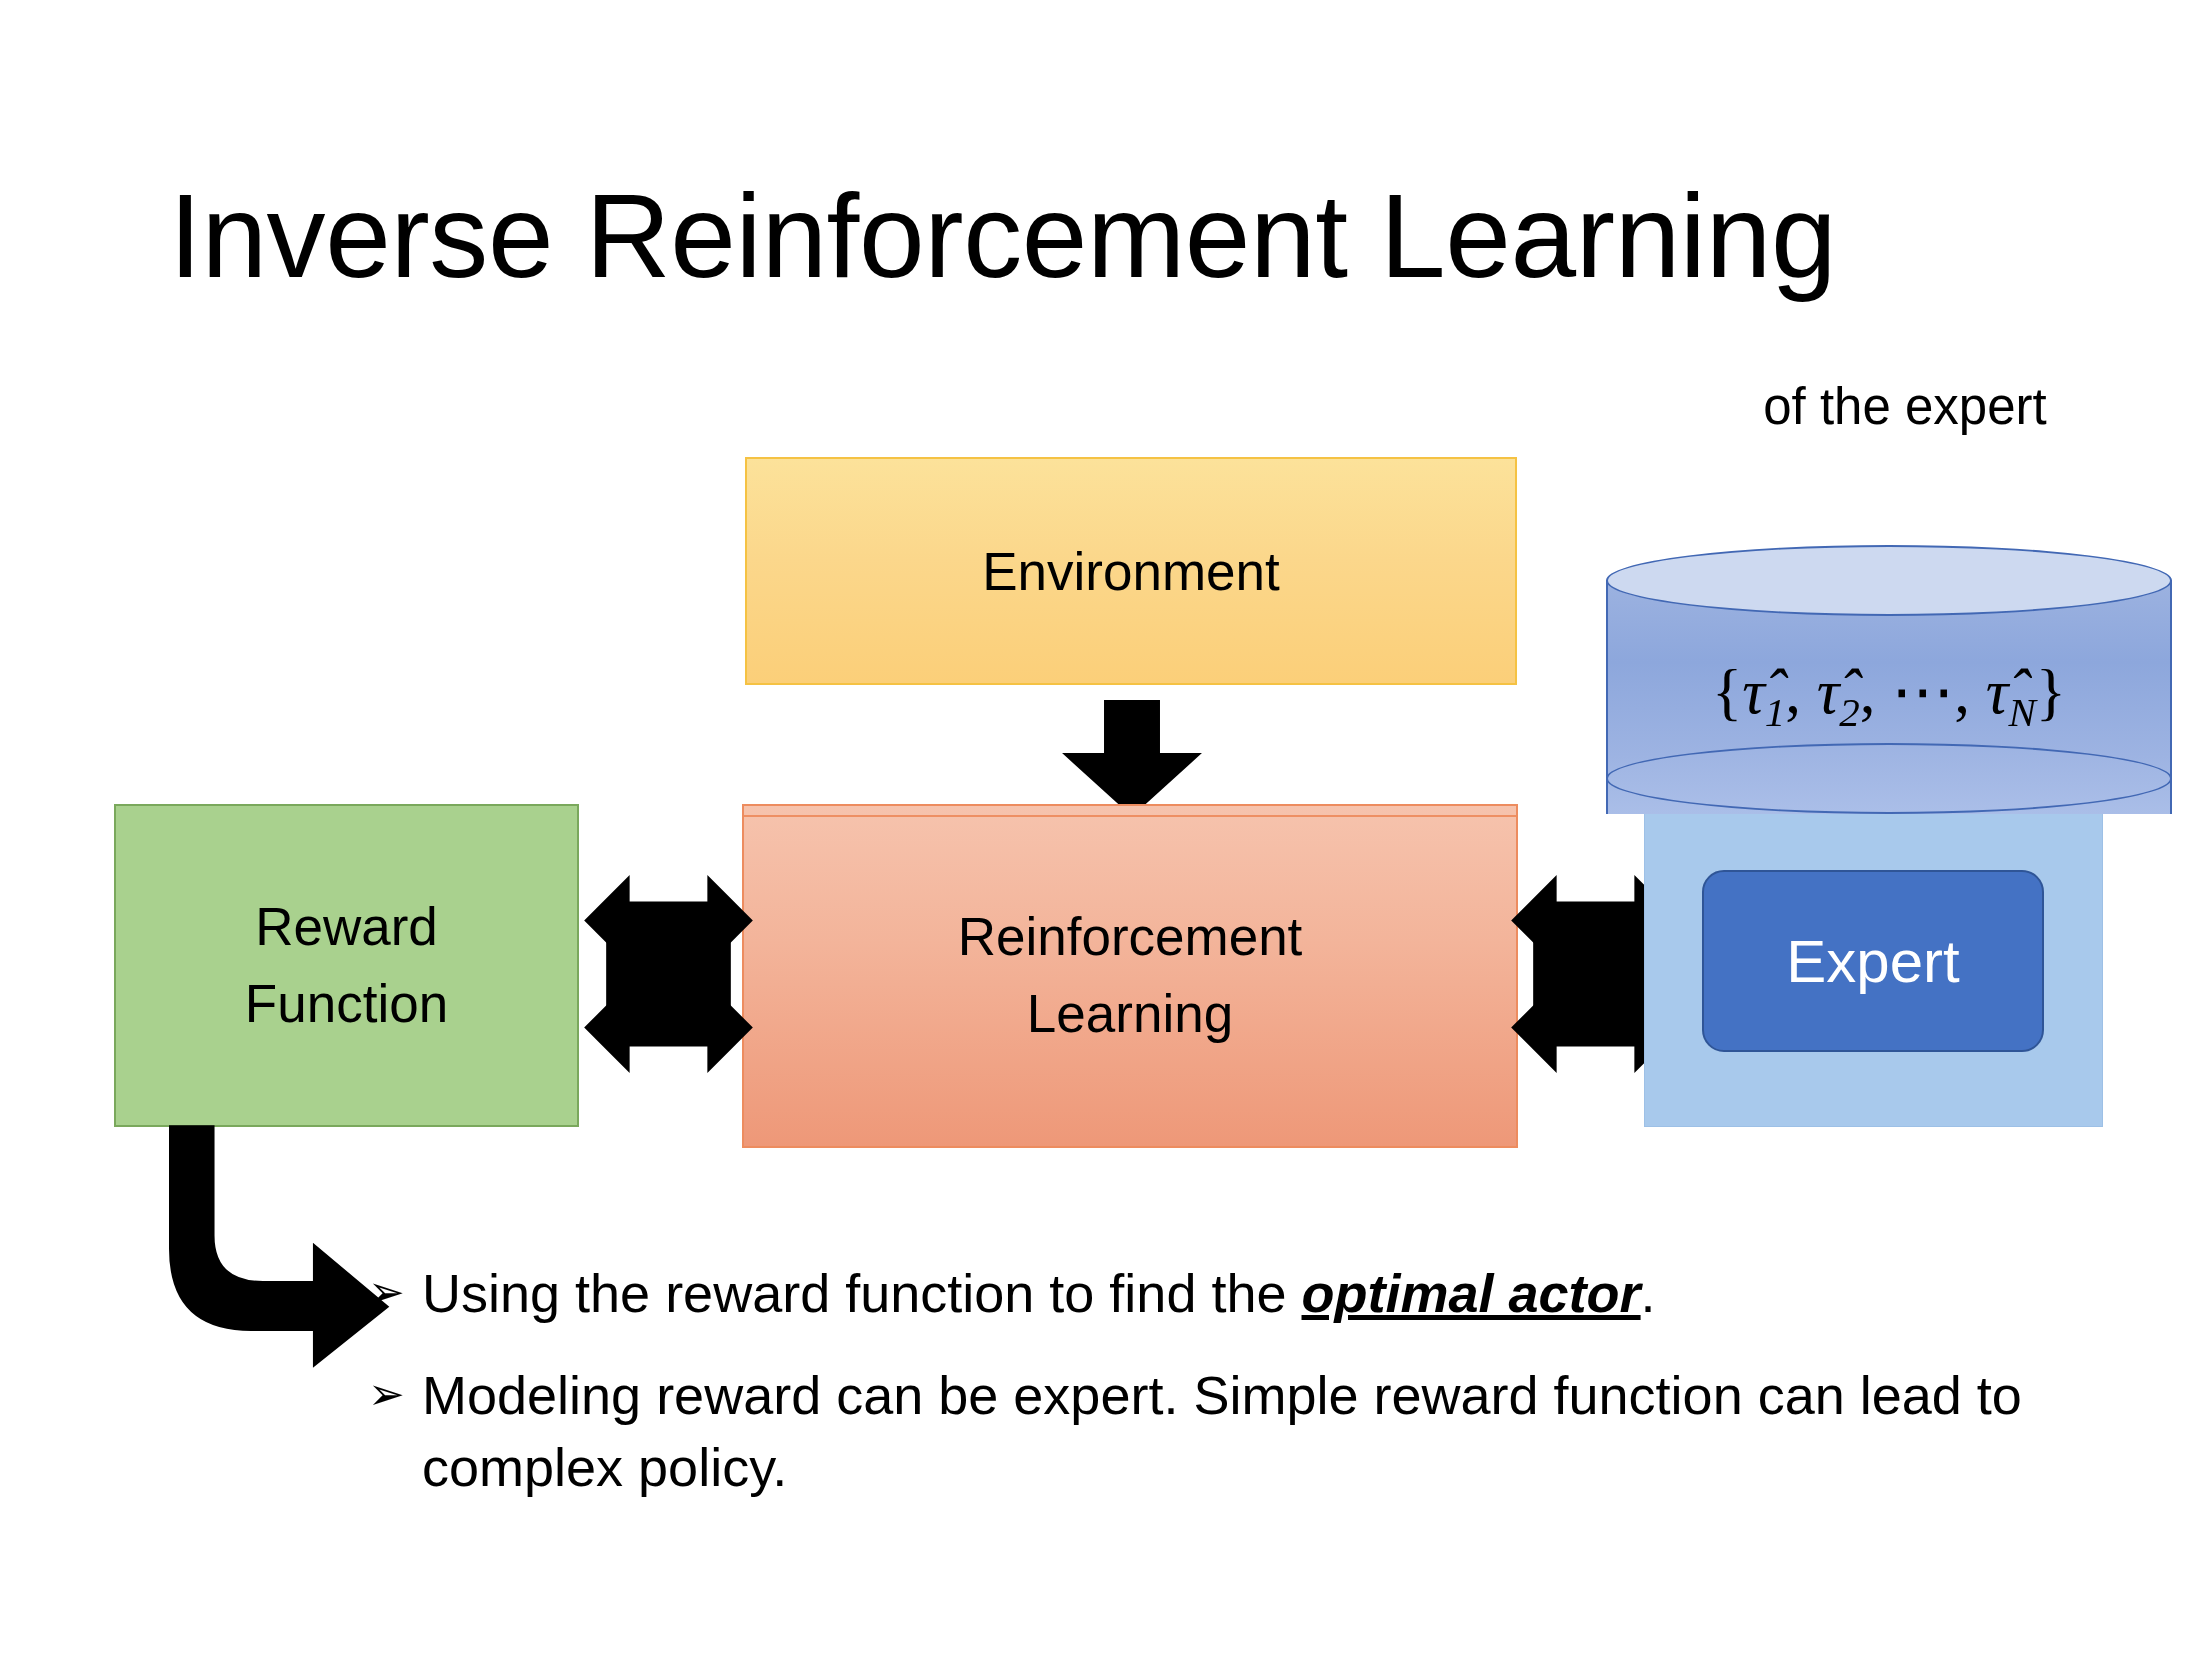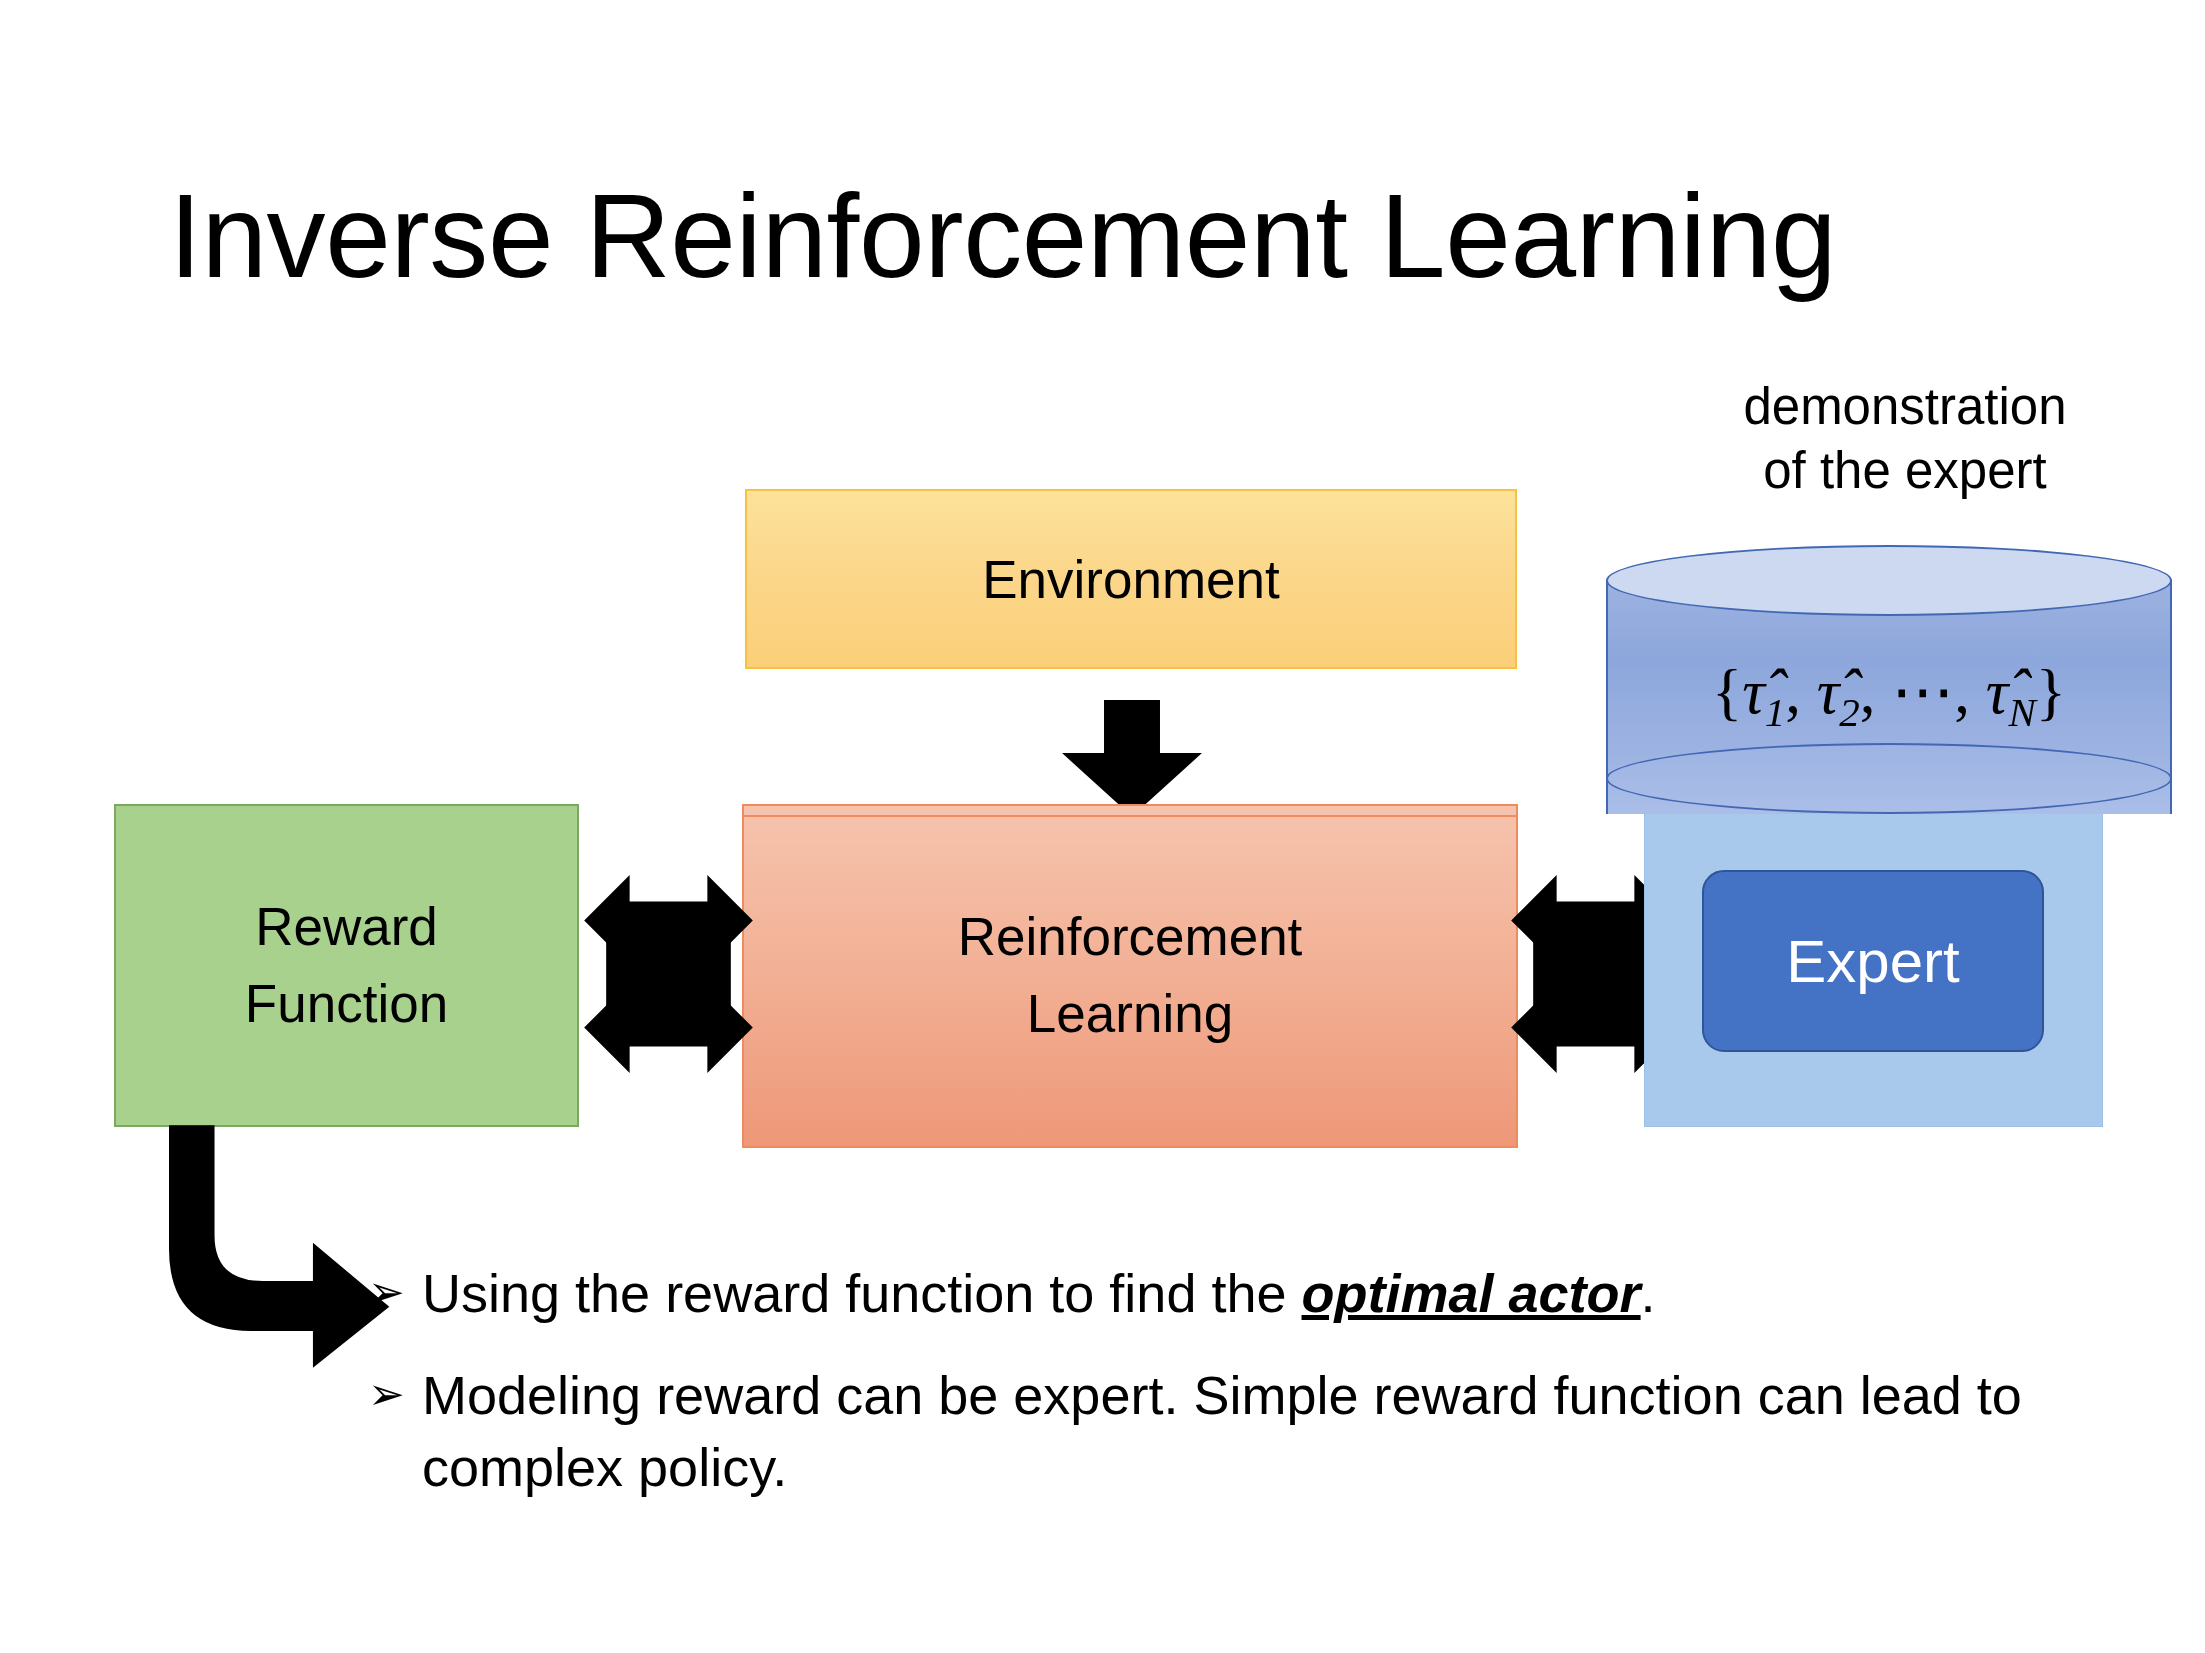--- a/index.html
+++ b/index.html
@@ -37,23 +37,23 @@
     box-sizing: border-box;
     display: flex;
     align-items: center;
     justify-content: center;
     text-align: center;
     color: #000000;
   }
 
   #env-box {
     left: 745px;
-    top: 489px;
+    top: 457px;
     width: 772px;
-    height: 180px;
+    height: 228px;
     background: linear-gradient(180deg, #fce29a 0%, #fbd78b 45%, #fbcf79 100%);
     border: 2.2px solid #f5c243;
     font-size: 53px;
   }
 
   #rl-box {
     left: 742px;
     top: 804px;
     width: 776px;
     height: 344px;
@@ -265,21 +265,20 @@
     <polygon points="0,62 62,0 62,36 168,36 168,0 230,62 168,124 168,88 62,88 62,124" fill="#000000"></polygon>
     <polygon points="0,208 62,146 62,182 168,182 168,146 230,208 168,270 168,234 62,234 62,270" fill="#000000"></polygon>
     <rect x="30" y="62" width="170" height="146" fill="#000000"></rect>
   </svg>
 
   <svg class="arrow-svg" id="arrow-elbow" viewBox="0 0 320 330">
     <path d="M 0,0 L 62,0 L 62,150 Q 62,212 128,212 L 196,212 L 196,160 L 300,247 L 196,330 L 196,280 L 112,280 Q 0,280 0,168 Z" fill="#000000"></path>
   </svg>
 
   <div id="demo-caption">
-    <div>demonstration</div>
     <div>of the expert</div>
   </div>
 
   <div id="expert-panel"></div>
 
   <div id="cylinder">
     <div id="cyl-body"></div>
     <div id="cyl-bottom"></div>
     <div id="cyl-top"></div>
     <div id="cyl-label"><span class="up">{</span><span>τ̂</span><span class="sub">1</span><span class="up">, </span><span>τ̂</span><span class="sub">2</span><span class="up">, ⋯, </span><span>τ̂</span><span class="sub">N</span><span class="up">}</span></div>

